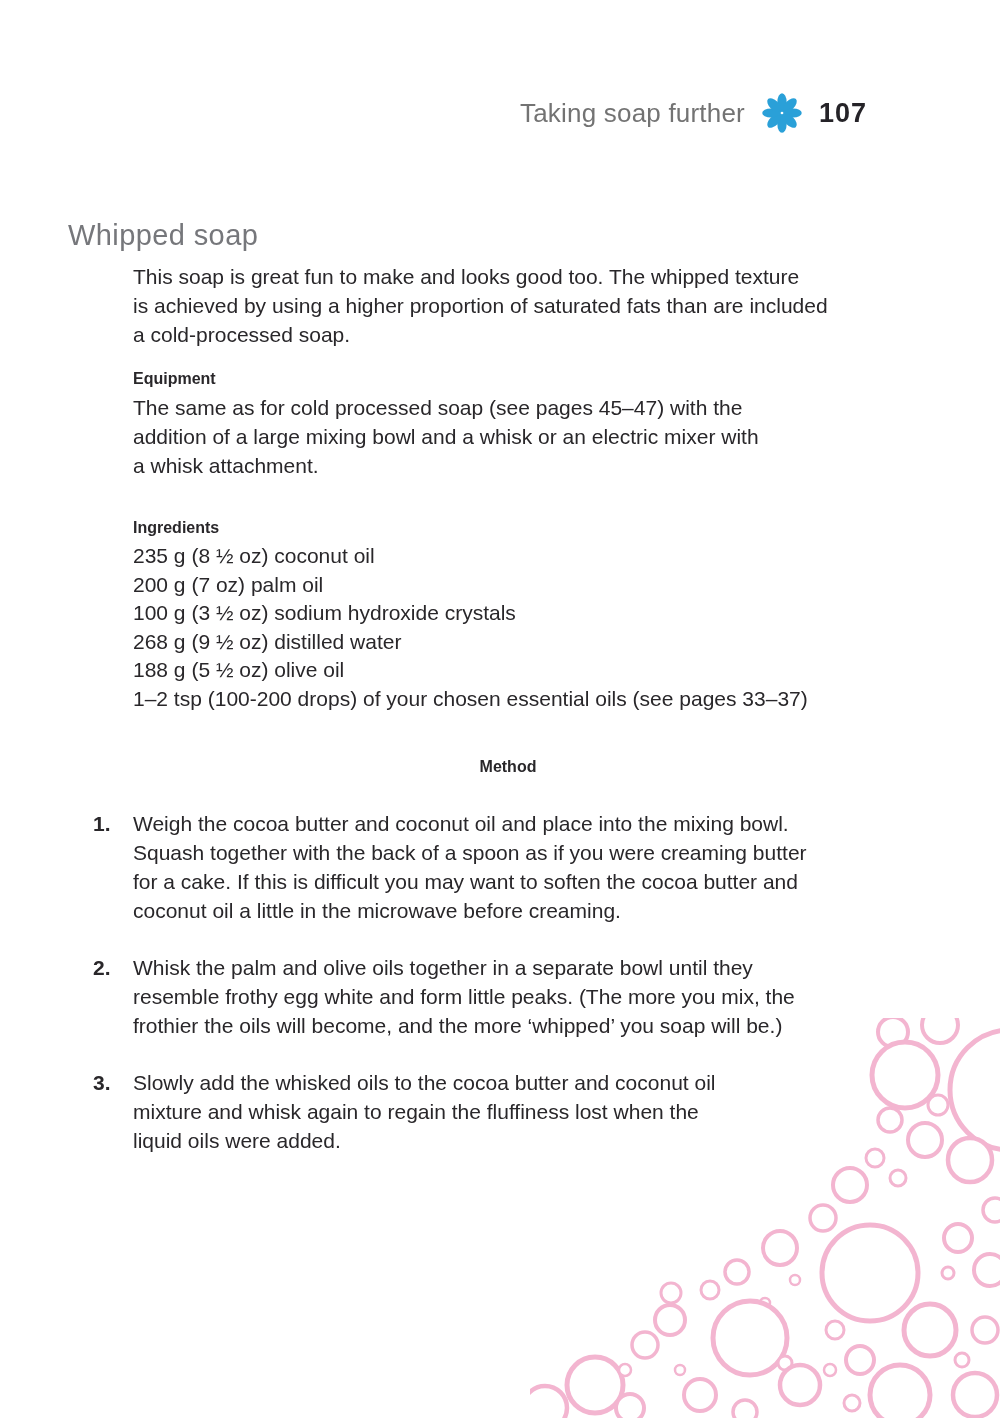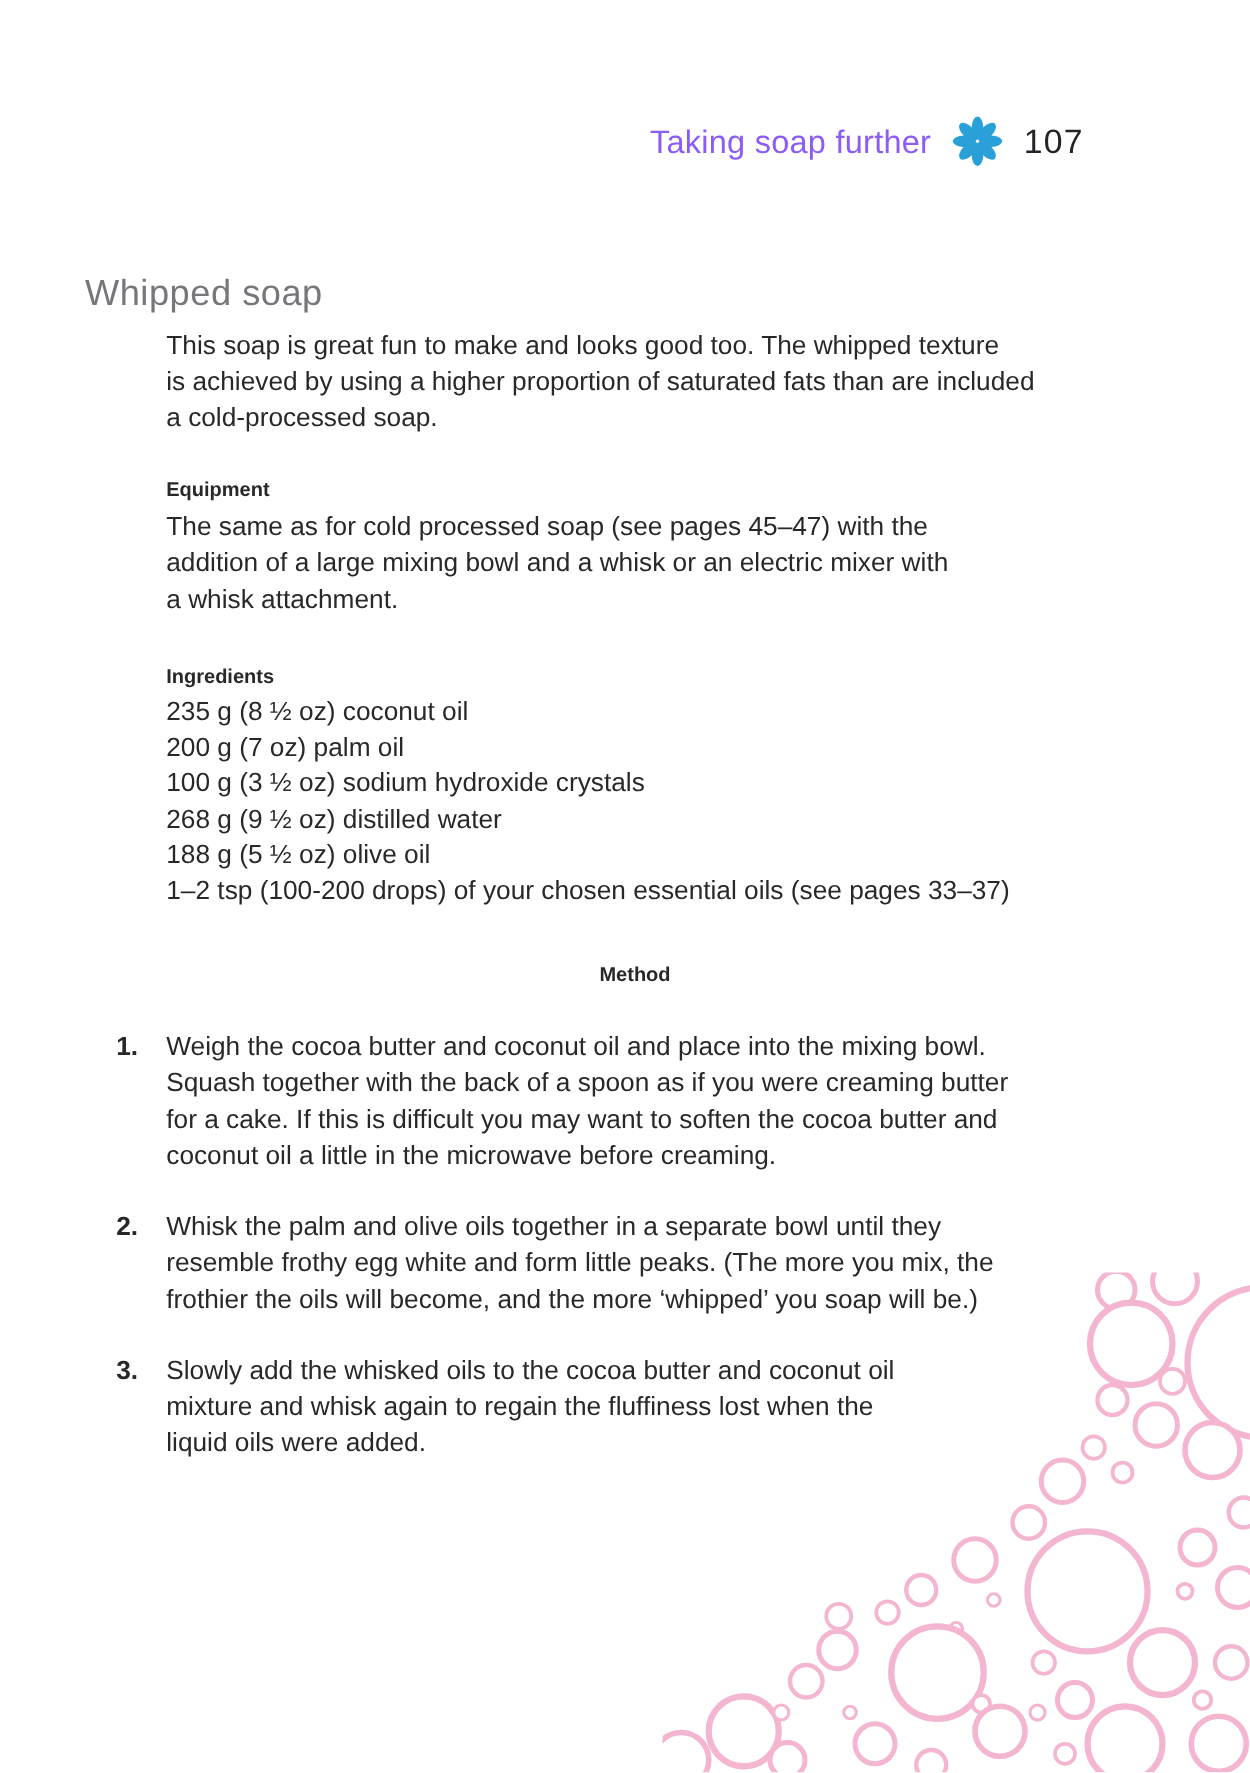--- a/index.html
+++ b/index.html
@@ -25,26 +25,26 @@
     left:0;
     right:133px;
     display:flex;
     justify-content:flex-end;
     align-items:center;
     gap:16px;
   }
   .running-title{
     font-size:26px;
     letter-spacing:0.2px;
-    color:#8b5cf6;
+    color:#737373;
   }
   .flower{width:42px;height:42px;flex:0 0 auto;}
   .page-number{
     font-size:27px;
-    font-weight:normal;
+    font-weight:bold;
     color:#252328;
     letter-spacing:1px;
   }
   
   .page-title{
     position:absolute;
     top:200px;
     left:68px;
     font-size:29px;
     font-weight:normal;
@@ -60,21 +60,21 @@
     font-size:21px;
     line-height:29px;
   }
   .pre{white-space:pre-line;}
   .section-heading{
     font-weight:bold;
     margin:0;
     font-size:16px;
     line-height:29px;
   }
-  .intro{margin:0 0 29px 0;}
+  .intro{margin:0 0 15px 0;}
   .section{margin:0 0 33px 0;}
   .ingredients-list{
     margin:0;padding:0;list-style:none;
   }
   .ingredients-list li{margin:0;padding:0;line-height:28.6px;}
   .method-heading{margin-top:38px;text-align:center;}
   .steps{margin-top:24px;}
   .step{
     display:flex;
     align-items:flex-start;

